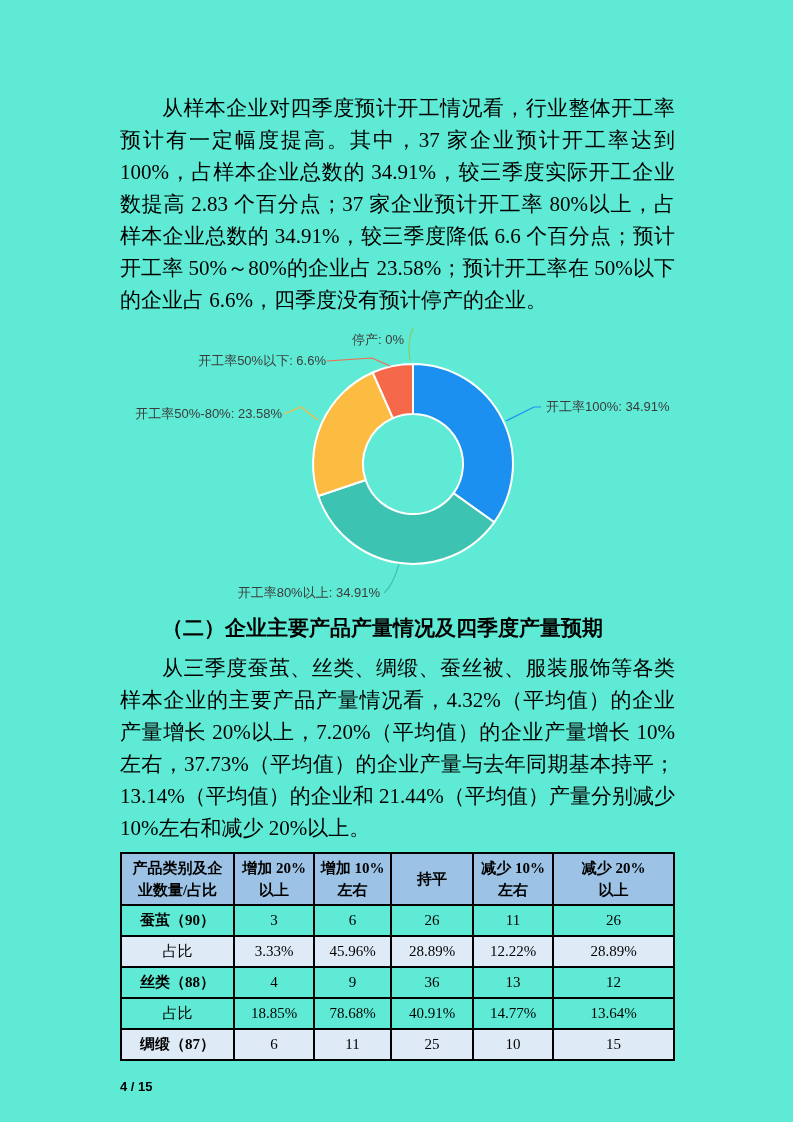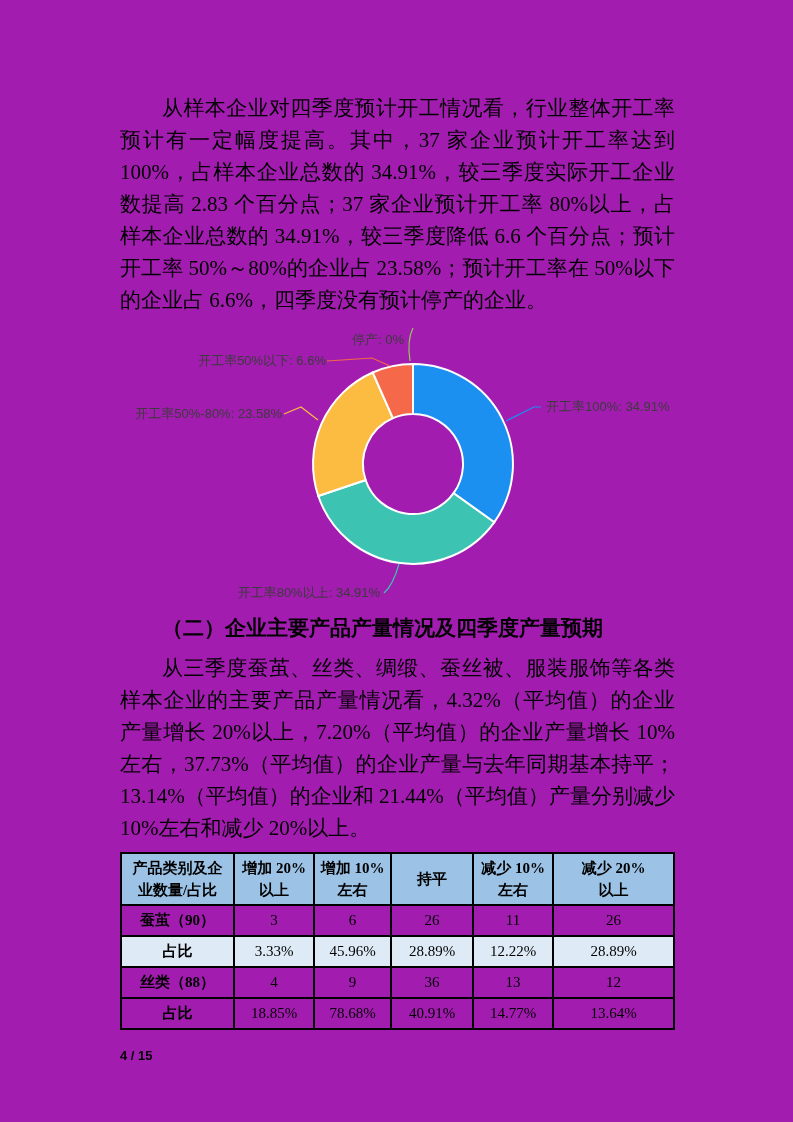--- a/index.html
+++ b/index.html
@@ -1,18 +1,18 @@
 <!DOCTYPE html>
 <html><head>
 <meta charset="utf-8">
 <style>
   * { margin: 0; padding: 0; box-sizing: border-box; }
   html, body { background: #fff; }
   body { width: 793px; height: 1122px; position: relative; font-family: "Liberation Serif", "DejaVu Serif", serif; }
-  .page { width: 793px; height: 1122px; background: #a21caf; overflow: hidden; }
+  .page { width: 793px; height: 1122px; background: #5eead4; overflow: hidden; }
   .content { padding: 92px 118px 0 120px; }
 
   .body-text {
     font-size: 21px;
     line-height: 32px;
     color: #000;
     text-align: justify;
     text-indent: 2em;
     font-family: "Liberation Serif", "DejaVu Serif", serif;
   }
@@ -54,21 +54,21 @@
     background: #9cc3e6;
     font-weight: 700;
     height: 52px;
     line-height: 22px;
     white-space: pre-line;
     font-size: 15px;
   }
   table.prod-table tbody tr { height: 31px; }
   table.prod-table tbody tr.shade td { background: #deebf7; }
   td.prod { text-align: left; font-weight: 700; }
-  td.ratio-label { text-align: right; font-weight: 700; }
+  td.ratio-label { text-align: right; font-weight: 400; }
 
   .page-number {
     margin-top: 18px;
     font-family: "Liberation Sans", "DejaVu Sans", sans-serif;
     font-size: 13px;
     font-weight: 700;
     color: #000;
   }
 </style>
 </head>
@@ -155,18 +155,26 @@
           <td>12</td>
         </tr>
         <tr>
           <td class="ratio-label">占比</td>
           <td>18.85%</td>
           <td>78.68%</td>
           <td>40.91%</td>
           <td>14.77%</td>
           <td>13.64%</td>
         </tr>
+        <tr class="shade">
+          <td class="prod">绸缎（87）</td>
+          <td>6</td>
+          <td>11</td>
+          <td>25</td>
+          <td>10</td>
+          <td>15</td>
+        </tr>
       </tbody>
     </table>
 
     <div class="page-number">4 / 15</div>
   </div>
 </div>
 
 </body></html>

